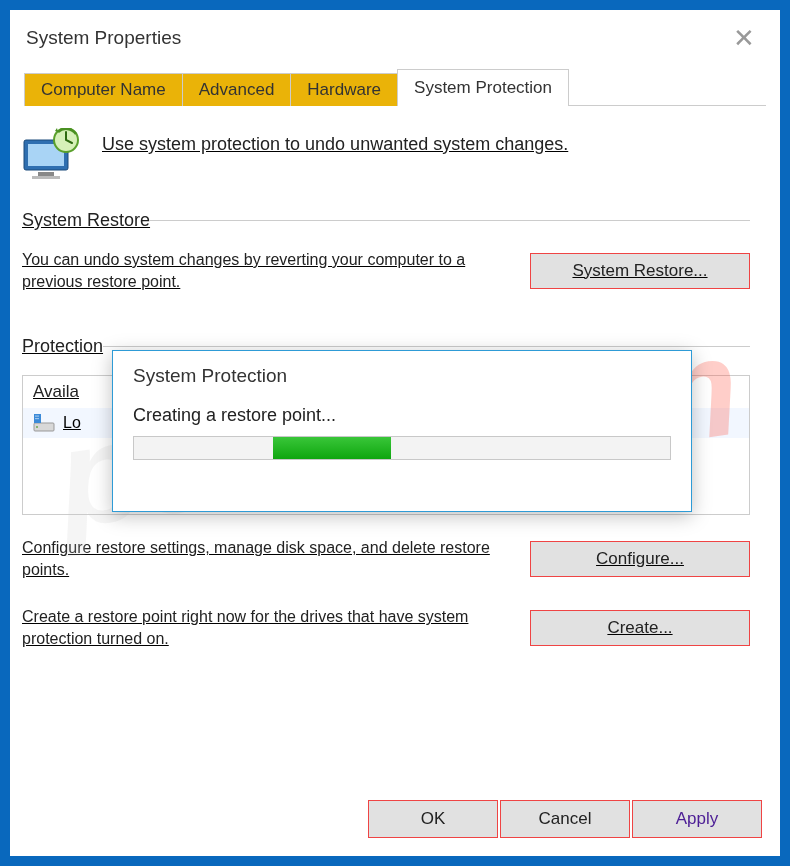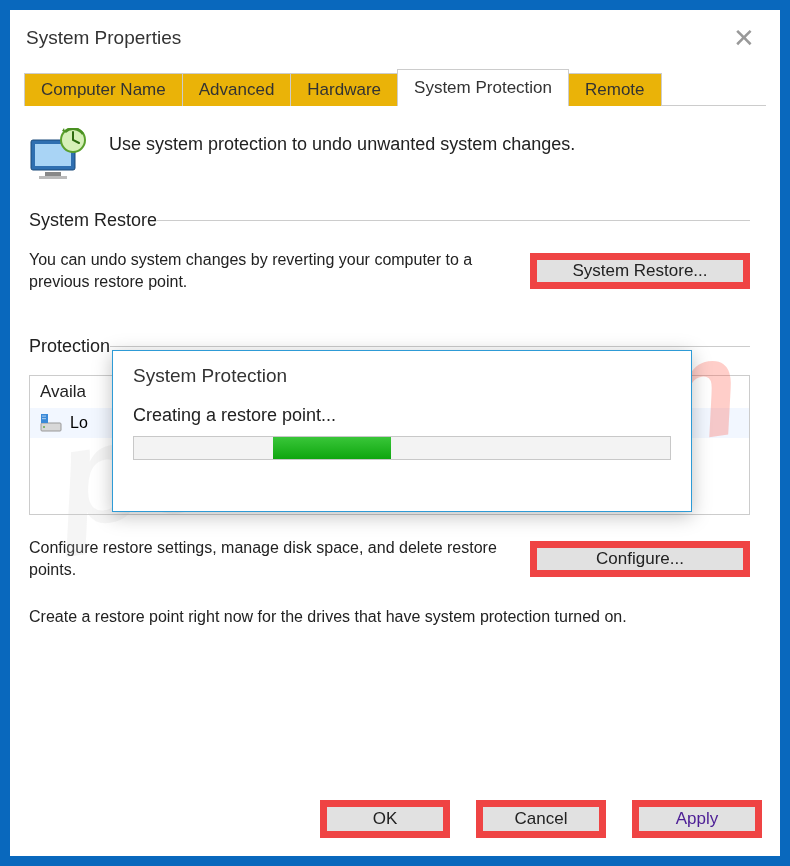--- a/index.html
+++ b/index.html
@@ -78,23 +78,24 @@
     .tab.active::after {
       content: "";
       position: absolute;
       left: 0;
       right: 0;
       bottom: -1px;
       height: 2px;
       background: #fff;
     }
     .content {
-      padding: 22px 30px 22px 19px;
+      padding: 22px 30px 22px 12px;
       flex: 1;
       position: relative;
+      text-decoration: underline;
     }
     .intro {
       display: flex;
       gap: 20px;
       align-items: flex-start;
       margin-bottom: 30px;
     }
     .intro-text {
       font-size: 18px;
       color: #222;
@@ -125,21 +126,21 @@
     .row-text {
       flex: 1;
       font-size: 16px;
       color: #222;
       line-height: 1.35;
     }
     .btn {
       width: 220px;
       height: 36px;
       background: #e1e1e1;
-      border: 7px solid #ef4444;
+      border: 1px solid #ef4444;
       font-size: 17px;
       color: #222;
       cursor: pointer;
     }
     .drives-box {
       border: 1px solid #ccc;
       height: 140px;
       margin-bottom: 22px;
       position: relative;
     }
@@ -158,21 +159,21 @@
       gap: 8px;
     }
     .drive-icon {
       width: 22px;
       height: 20px;
       position: relative;
     }
     .footer {
       display: flex;
       justify-content: flex-end;
-      gap: 26px;
+      gap: 2px;
       padding: 14px 18px 18px 18px;
       border-top: none;
     }
     .footer .btn {
       width: 130px;
       height: 38px;
     }
     .btn.disabled {
       color: #4c1d95;
       cursor: default;
@@ -248,21 +249,20 @@
     <div class="titlebar-title">System Properties</div>
     <div class="close-btn">✕</div>
   </div>
 
   <div class="tabs">
     <div class="tabs-border"></div>
     <div class="tab">Computer Name</div>
     <div class="tab">Advanced</div>
     <div class="tab">Hardware</div>
     <div class="tab active">System Protection</div>
-    <div class="tab">Remote</div>
   </div>
 
   <div class="content">
     <div class="intro">
       <div class="monitor-icon">
         <svg viewBox="0 0 60 52" width="60" height="52">
           <rect x="2" y="12" width="44" height="30" rx="2" fill="#2f6fb0" stroke="#1b4a7a"></rect>
           <rect x="6" y="16" width="36" height="22" fill="#a9d4f5"></rect>
           <rect x="16" y="44" width="16" height="4" fill="#888"></rect>
           <rect x="10" y="48" width="28" height="3" fill="#bbb"></rect>
@@ -312,20 +312,21 @@
       </div>
     </div>
 
     <div class="row">
       <div class="row-text">Configure restore settings, manage disk space, and delete restore points.</div>
       <button class="btn">Configure...</button>
     </div>
 
     <div class="row">
       <div class="row-text">Create a restore point right now for the drives that have system protection turned on.</div>
+      <button class="btn">Create...</button>
     </div>
   </div>
 
   <div class="footer">
     <button class="btn">OK</button>
     <button class="btn">Cancel</button>
     <button class="btn disabled">Apply</button>
   </div>
 
   <div class="watermark">

